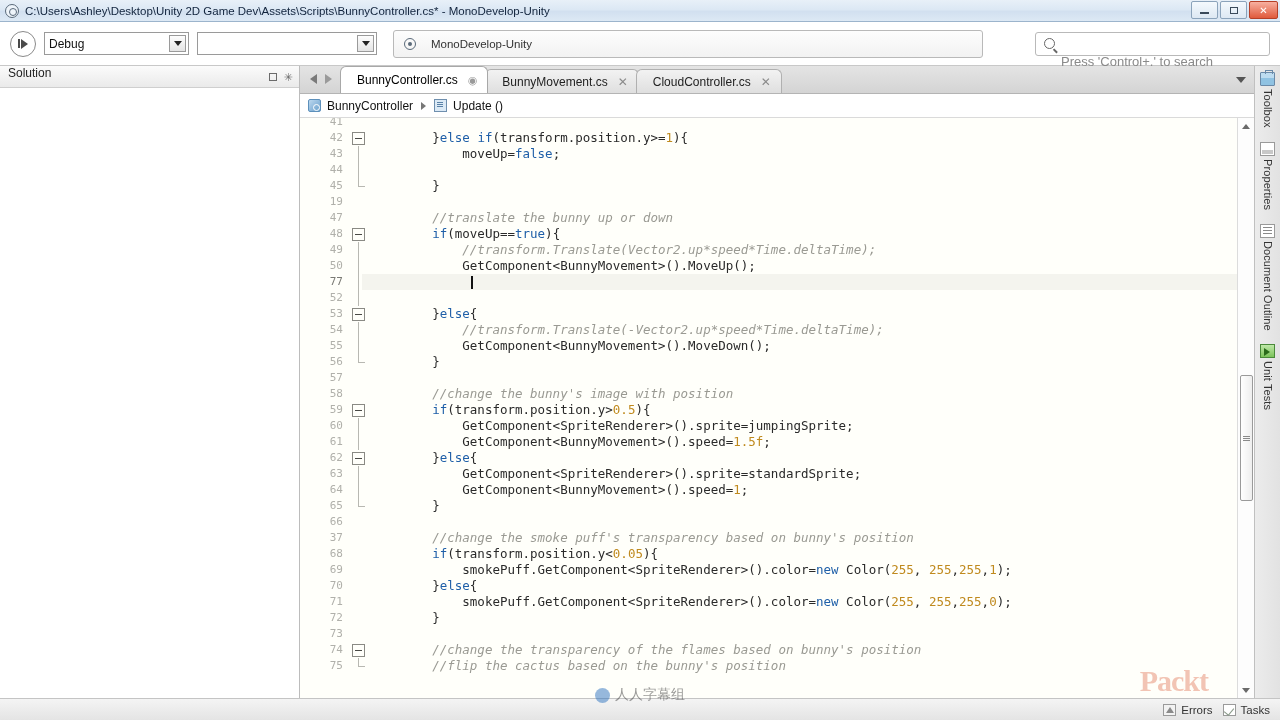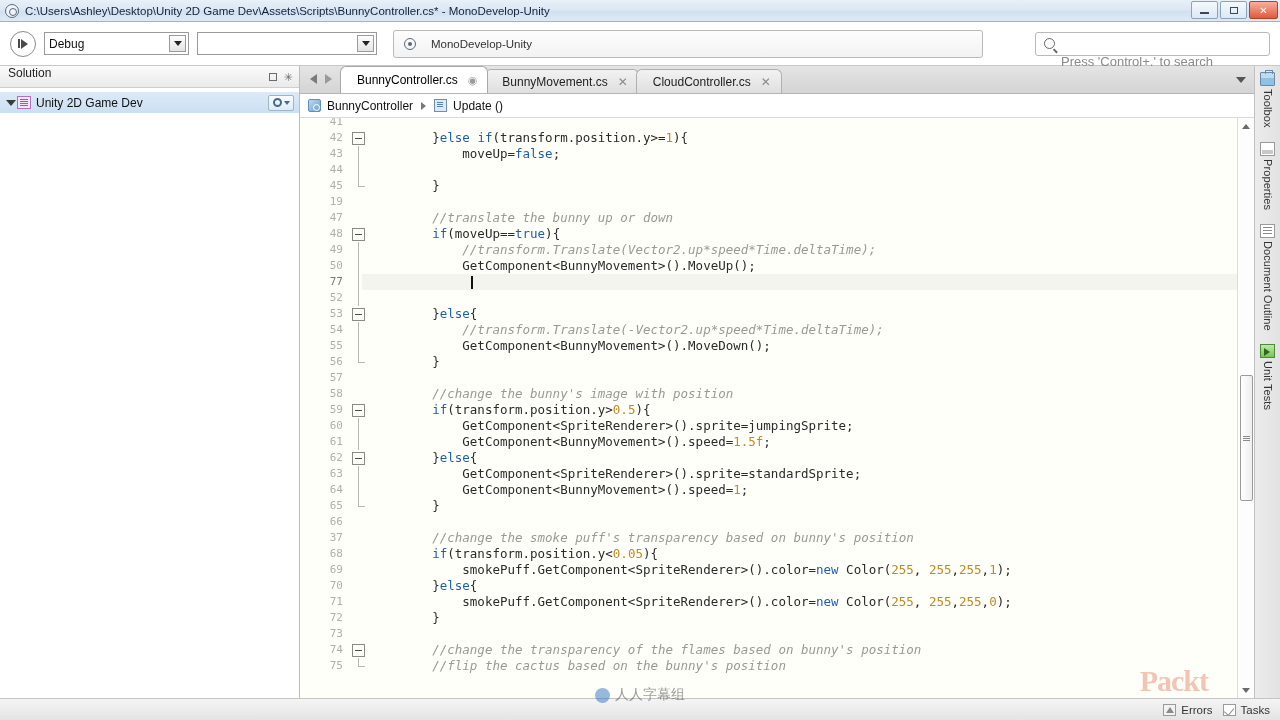--- a/index.html
+++ b/index.html
@@ -370,31 +370,20 @@
 
     <div class="solution-pad">
       <div class="pad-header">
         <span>Solution</span>
         <span class="pad-header-btns">
           <span class="pad-ico-dock"></span>
           <span class="pad-ico-close">✳</span>
         </span>
       </div>
       <div class="tree" id="solution-tree">
-          <div class="tree-row selected">
-            <span class="twisty">
-              <i></i>
-            </span>
-            <span class="node-ico-sln"></span>
-            <span class="tree-label">Unity 2D Game Dev</span>
-            <span class="gear-btn">
-              <span class="gear-ico"></span>
-              <i></i>
-            </span>
-          </div>
         </div>
     </div>
 
     <div class="editor-area">
 
       <div class="tabstrip">
         <div class="nav-arrows">
           <span class="nav-arrow-l"></span>
           <span class="nav-arrow-r"></span>
         </div>

